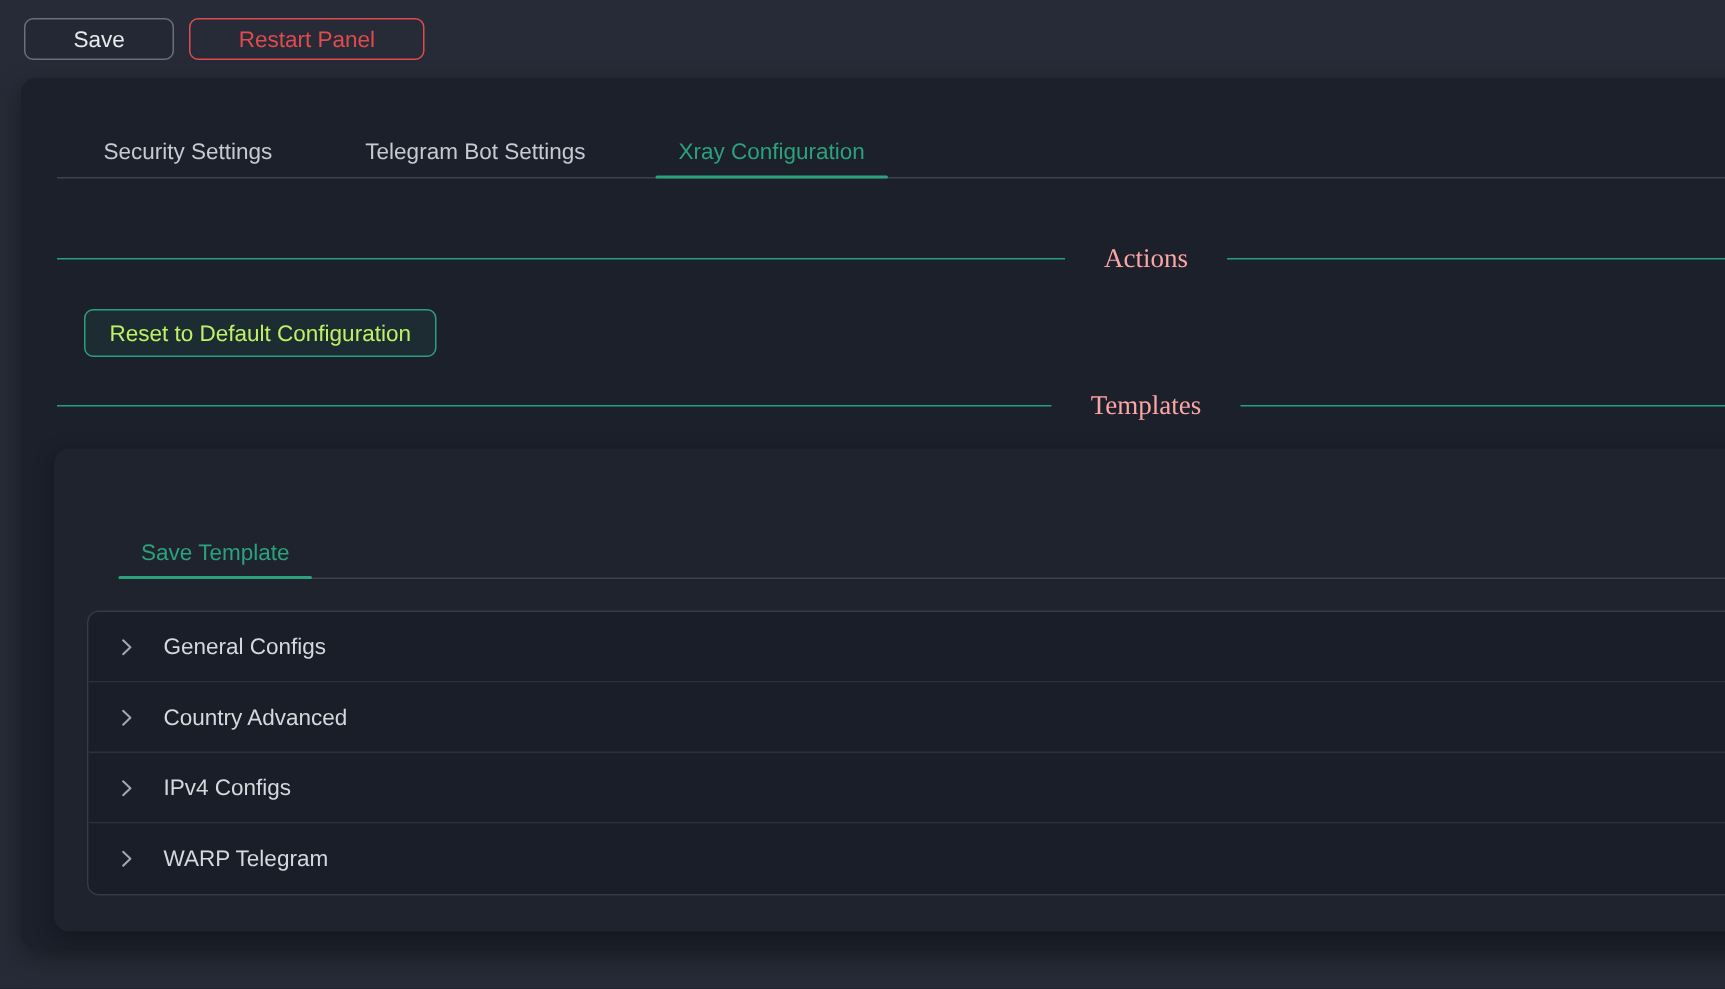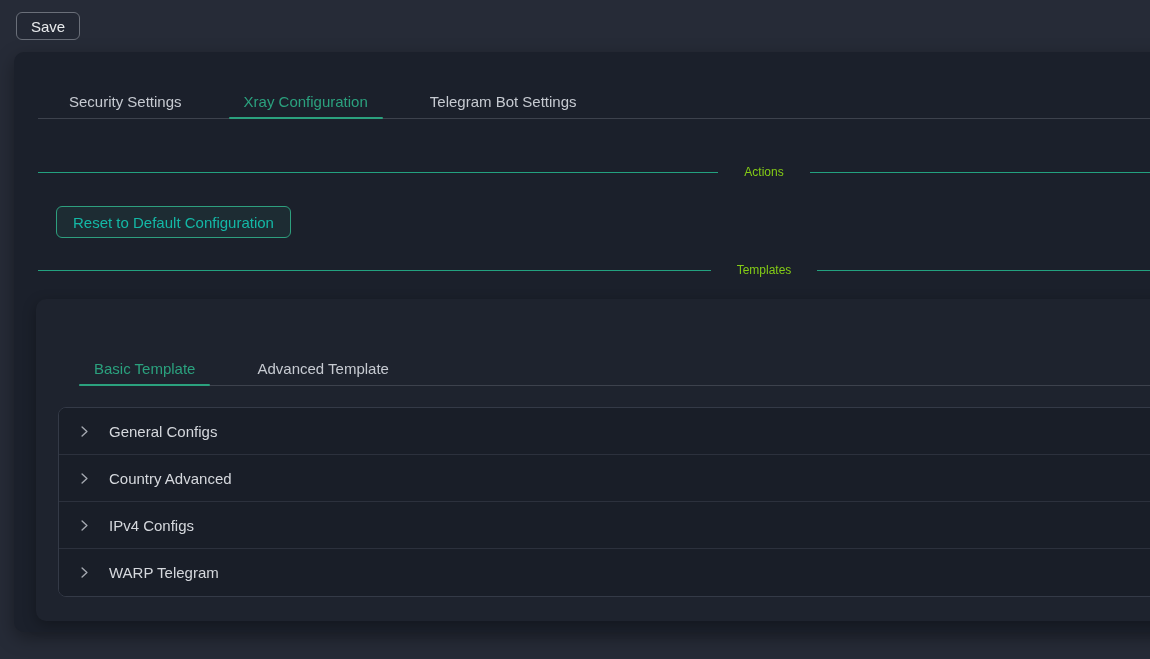--- a/index.html
+++ b/index.html
@@ -10,21 +10,21 @@
   *{box-sizing:border-box;}
   html,body{margin:0;padding:0;}
   body{
     width:1150px;height:659px;overflow:hidden;position:relative;
     background:#262b37;
     font-family:"Liberation Sans","DejaVu Sans",sans-serif;
     -webkit-font-smoothing:antialiased;
   }
   
   .topbar{height:52px;display:flex;align-items:center;padding-left:16px;gap:10px;}
-  .btn{height:28px;padding:0 14px;border-radius:6px;font-size:15px;cursor:pointer;
+  .btn{height:28px;padding:0 32px;border-radius:6px;font-size:15px;cursor:pointer;
        font-family:inherit;display:inline-flex;align-items:center;}
   .btn-save{background:#232834;border:1px solid #6a6f79;color:#e8eaec;}
   .btn-restart{background:transparent;border:1px solid var(--danger);color:var(--danger);}
   
   .card{
     position:absolute;left:14px;top:52px;width:1500px;height:580px;
     background:#1b202b;border-radius:10px;
     box-shadow:0 6px 18px rgba(0,0,0,0.35);
   }
   
@@ -35,26 +35,26 @@
   .tab + .tab{margin-left:32px;}
   .tabbar-main .tab:first-child{margin-left:16px;}
   .tab.active{color:var(--accent);}
   .tab.active::after{content:"";position:absolute;left:0;right:0;bottom:-1px;height:2px;
        background:var(--accent);border-radius:2px;}
   
   .divider{display:flex;align-items:center;height:32px;margin:0 24px;}
   .divider-actions{margin-top:37px;}
   .divider-templates{margin-top:16px;}
   .divider .line{flex:1;height:1px;background:var(--accent-line);}
-  .divider .label{padding:0 26px;font-size:12px;color:#84cc16;}
+  .divider .label{padding:0 26px;font-size:18px;color:#fca5a5;font-family:Liberation Serif, serif;}
   
   .btn-reset{
     margin:18px 0 0 42px;height:32px;padding:0 16px;border-radius:6px;
     border:1px solid #2e9f7e;background:rgba(46,159,126,0.10);
-    color:#14b8a6;font-size:15px;cursor:pointer;font-family:inherit;
+    color:#bef264;font-size:15px;cursor:pointer;font-family:inherit;
     display:inline-flex;align-items:center;
   }
   
   .inner-card{
     margin:13px 8px 0 22px;height:322px;width:1462px;
     background:#1e232e;border-radius:10px;
     box-shadow:0 4px 14px rgba(0,0,0,0.30);
   }
   .tabbar-inner{margin:0 24px 0 43px;padding-top:0;position:relative;top:53px;}
   
@@ -69,49 +69,49 @@
     border-bottom:1px solid #2c313d;background:#191e28;
   }
   .acc-item:last-child{border-bottom:none;}
   .chev{width:13px;height:13px;flex:0 0 auto;display:block;}
 </style>
 </head>
 <body>
 
 <div class="topbar">
   <button class="btn btn-save">Save</button>
+  <button class="btn btn-restart">Restart Panel</button>
 </div>
 
 <div class="card">
 
   <div class="tabbar tabbar-main">
     <div class="tab">Security Settings</div>
+    <div class="tab">Telegram Bot Settings</div>
     <div class="tab active">Xray Configuration</div>
-    <div class="tab">Telegram Bot Settings</div>
   </div>
 
   <div class="divider divider-actions">
     <span class="line"></span>
     <span class="label">Actions</span>
     <span class="line"></span>
   </div>
 
   <button class="btn-reset">Reset to Default Configuration</button>
 
   <div class="divider divider-templates">
     <span class="line"></span>
     <span class="label">Templates</span>
     <span class="line"></span>
   </div>
 
   <div class="inner-card">
 
     <div class="tabbar tabbar-inner">
-      <div class="tab active">Basic Template</div>
-      <div class="tab">Advanced Template</div>
+      <div class="tab active">Save Template</div>
     </div>
 
     <div class="accordion">
       <div class="acc-item">
         <svg class="chev" viewBox="0 0 15 15" fill="none">
             <path d="M4.7 2.2 L10.3 7.5 L4.7 12.8" stroke="#a3a7af" stroke-width="1.6" stroke-linecap="round" stroke-linejoin="round"></path>
           </svg>
         <span>General Configs</span>
       </div>
       <div class="acc-item">

